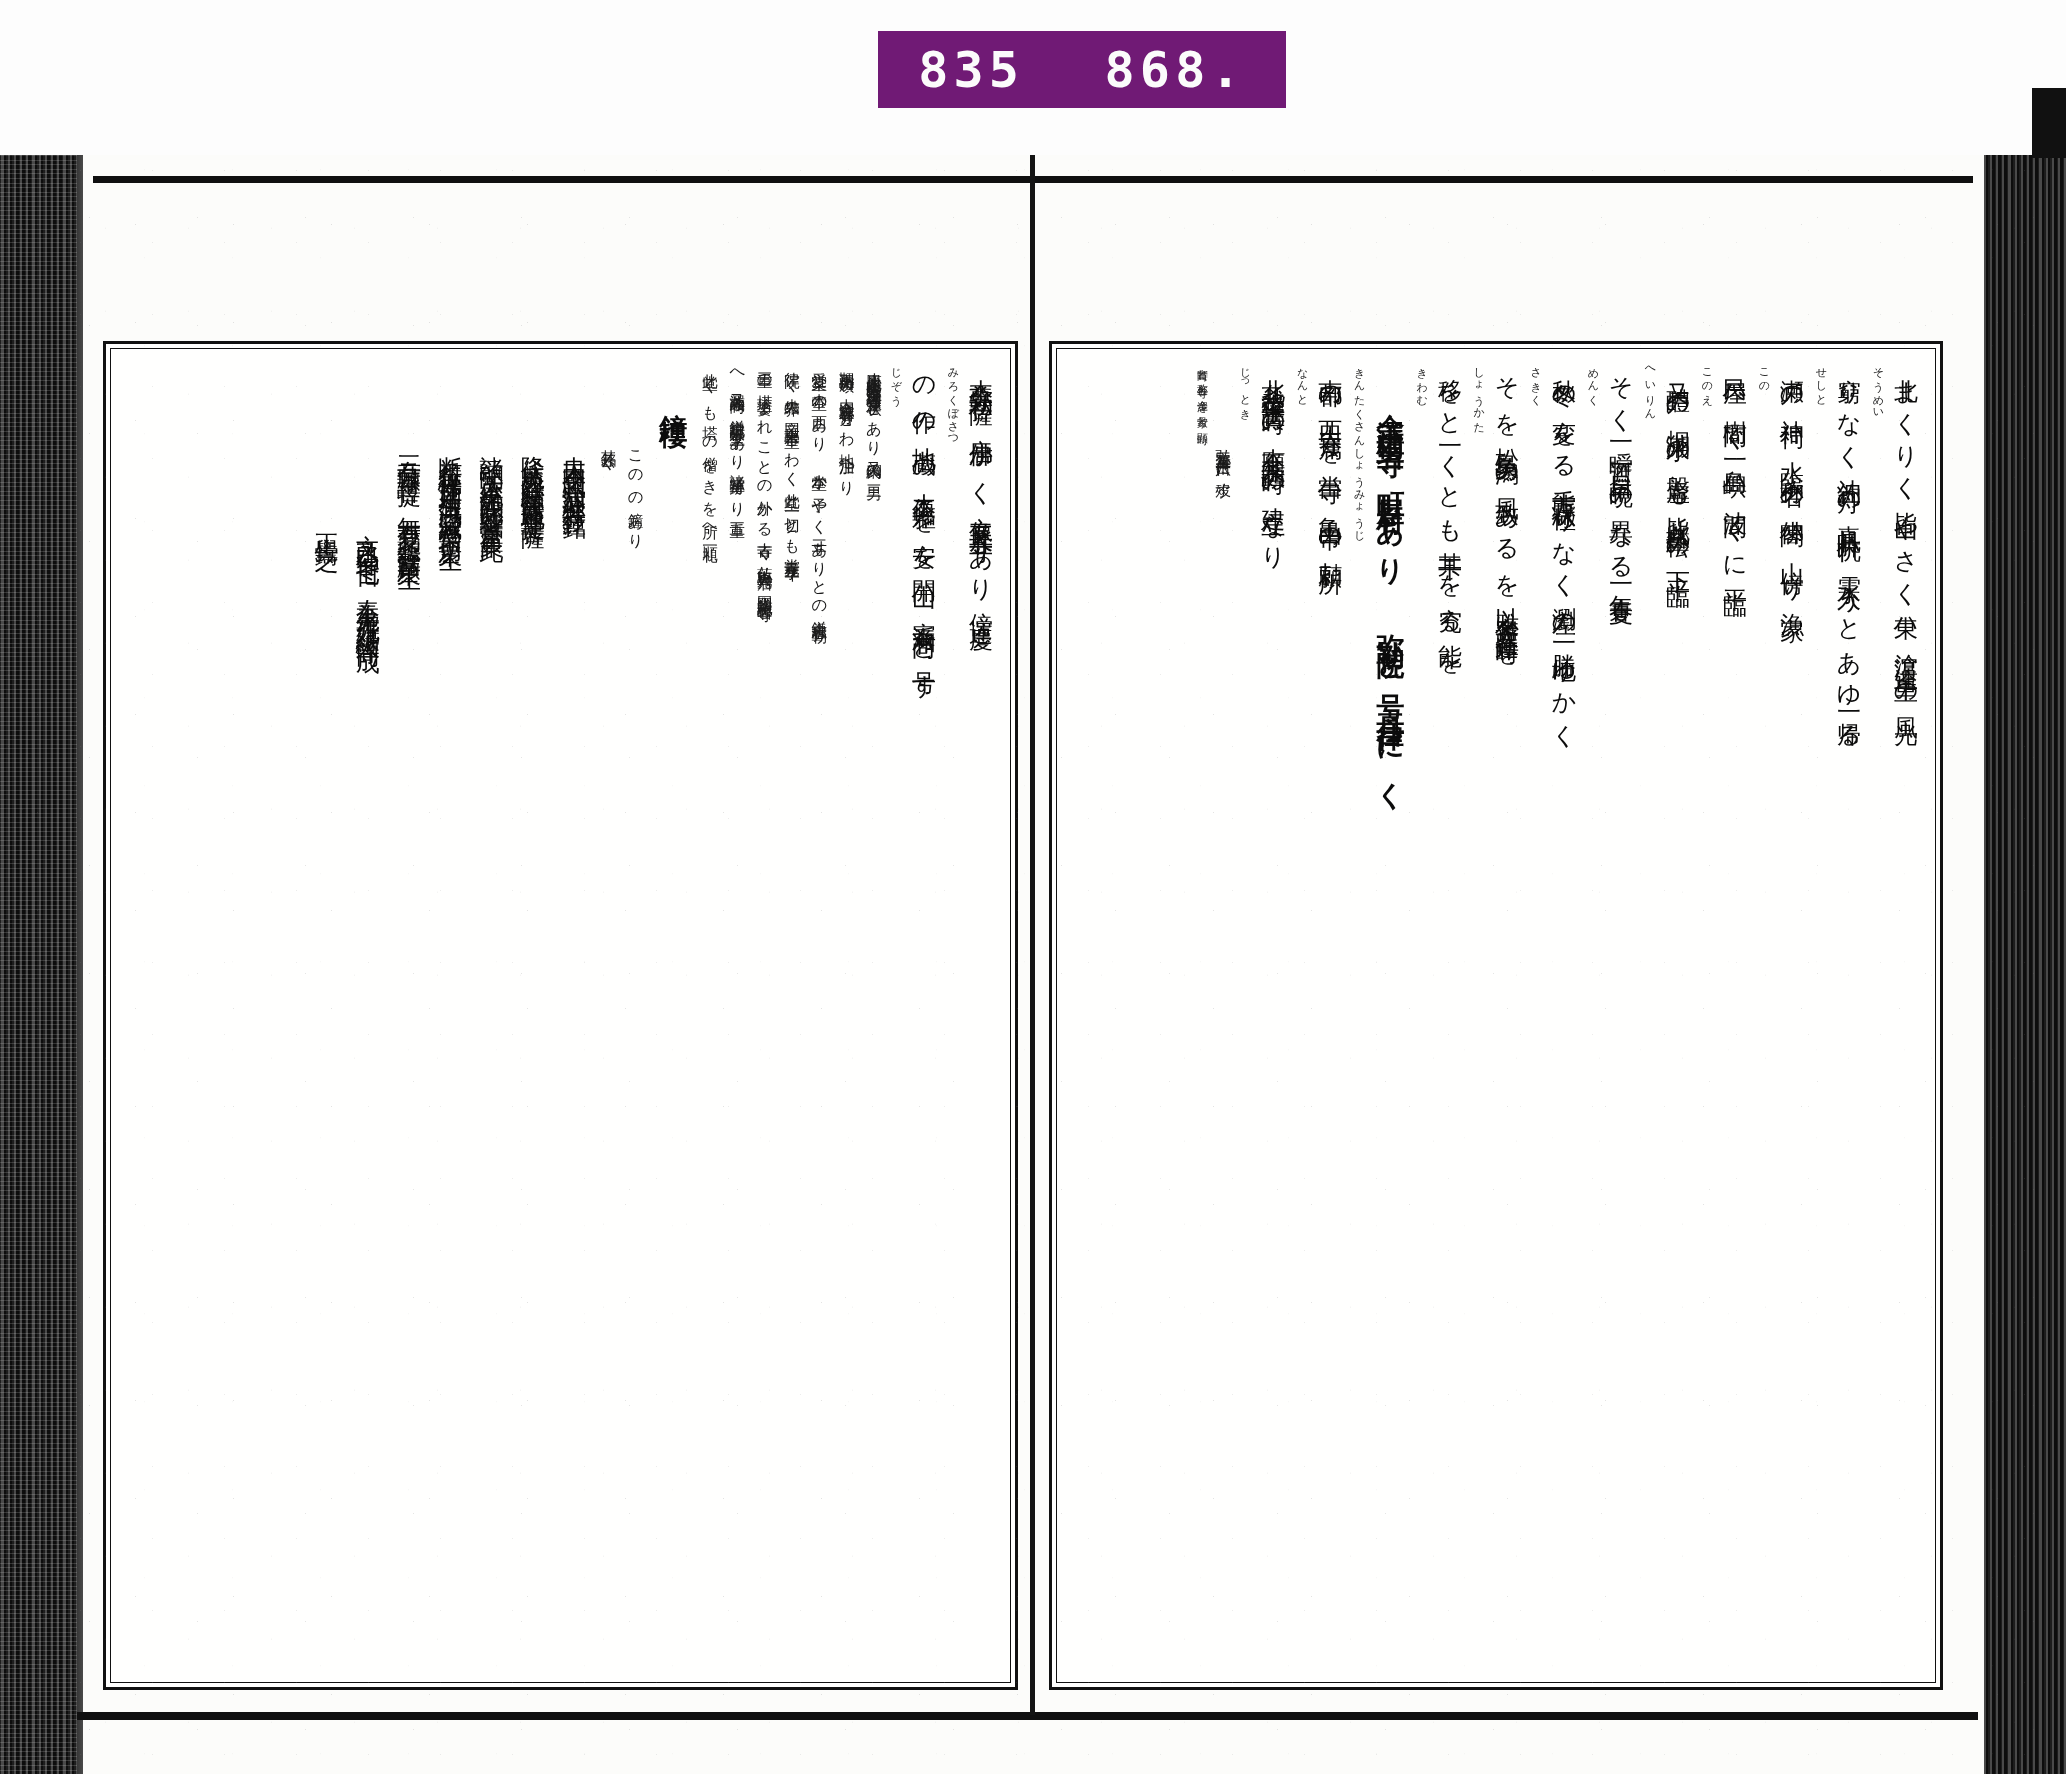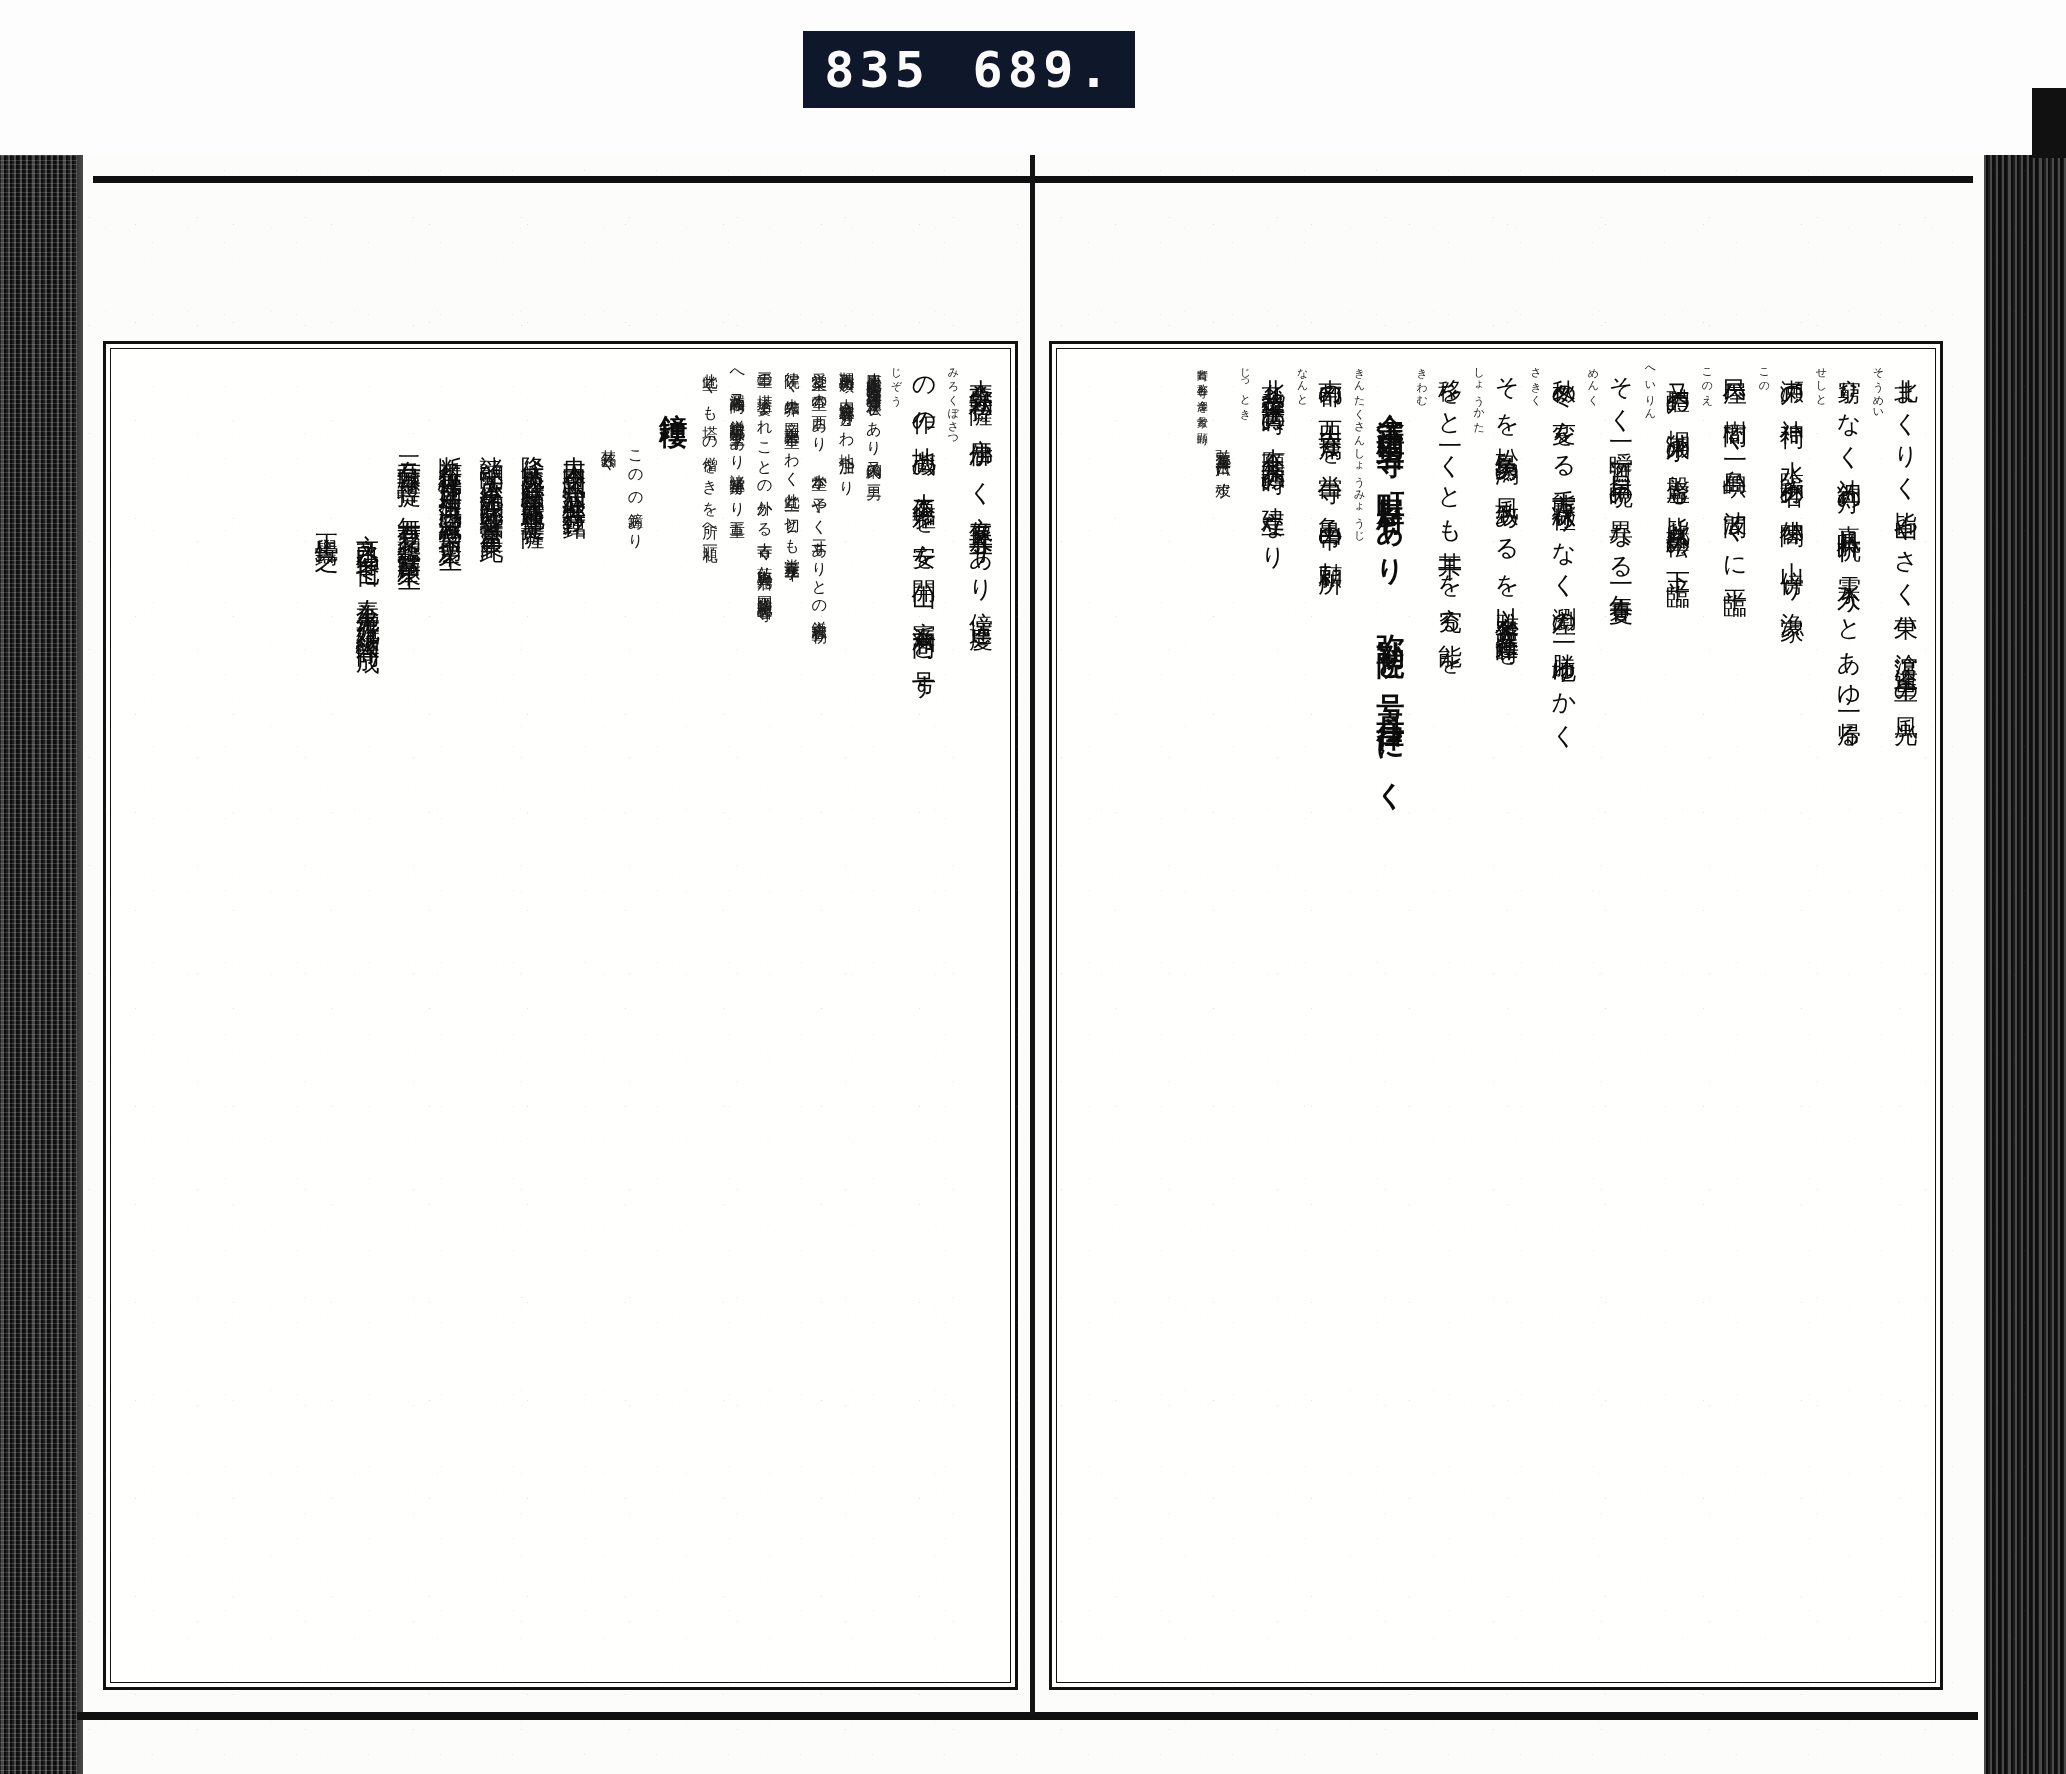--- a/index.html
+++ b/index.html
@@ -12,25 +12,25 @@
     width: 2066px;
     height: 1774px;
     background: #fdfdfd;
     overflow: hidden;
     font-family: "DejaVu Sans", sans-serif;
   }
 
   
   #film-strip {
     position: absolute;
-    left: 803px;
+    left: 878px;
     top: 31px;
-    width: 332px;
+    width: 408px;
     height: 77px;
-    background: #0f172a;
+    background: #701a75;
     display: flex;
     align-items: center;
     justify-content: space-around;
     letter-spacing: 5.2px;
   }
   .film-number {
     color: #fbfbfb;
     font-family: "DejaVu Sans Mono", monospace;
     font-size: 50px;
     font-weight: 700;
@@ -208,21 +208,21 @@
     pointer-events: none;
   }
 </style>
 </head>
 <body>
 
 <div id="page">
 
   <div id="film-strip">
     <span class="film-number">835</span>
-    <span class="film-number">689.</span>
+    <span class="film-number">868.</span>
   </div>
 
   <div id="scan-area">
 
     <div class="edge" id="edge-left">
       <div class="striations"></div>
     </div>
     <div class="edge" id="edge-right"></div>
     <div class="edge-fade" id="fade-left"></div>
     <div class="edge-fade" id="fade-right"></div>

